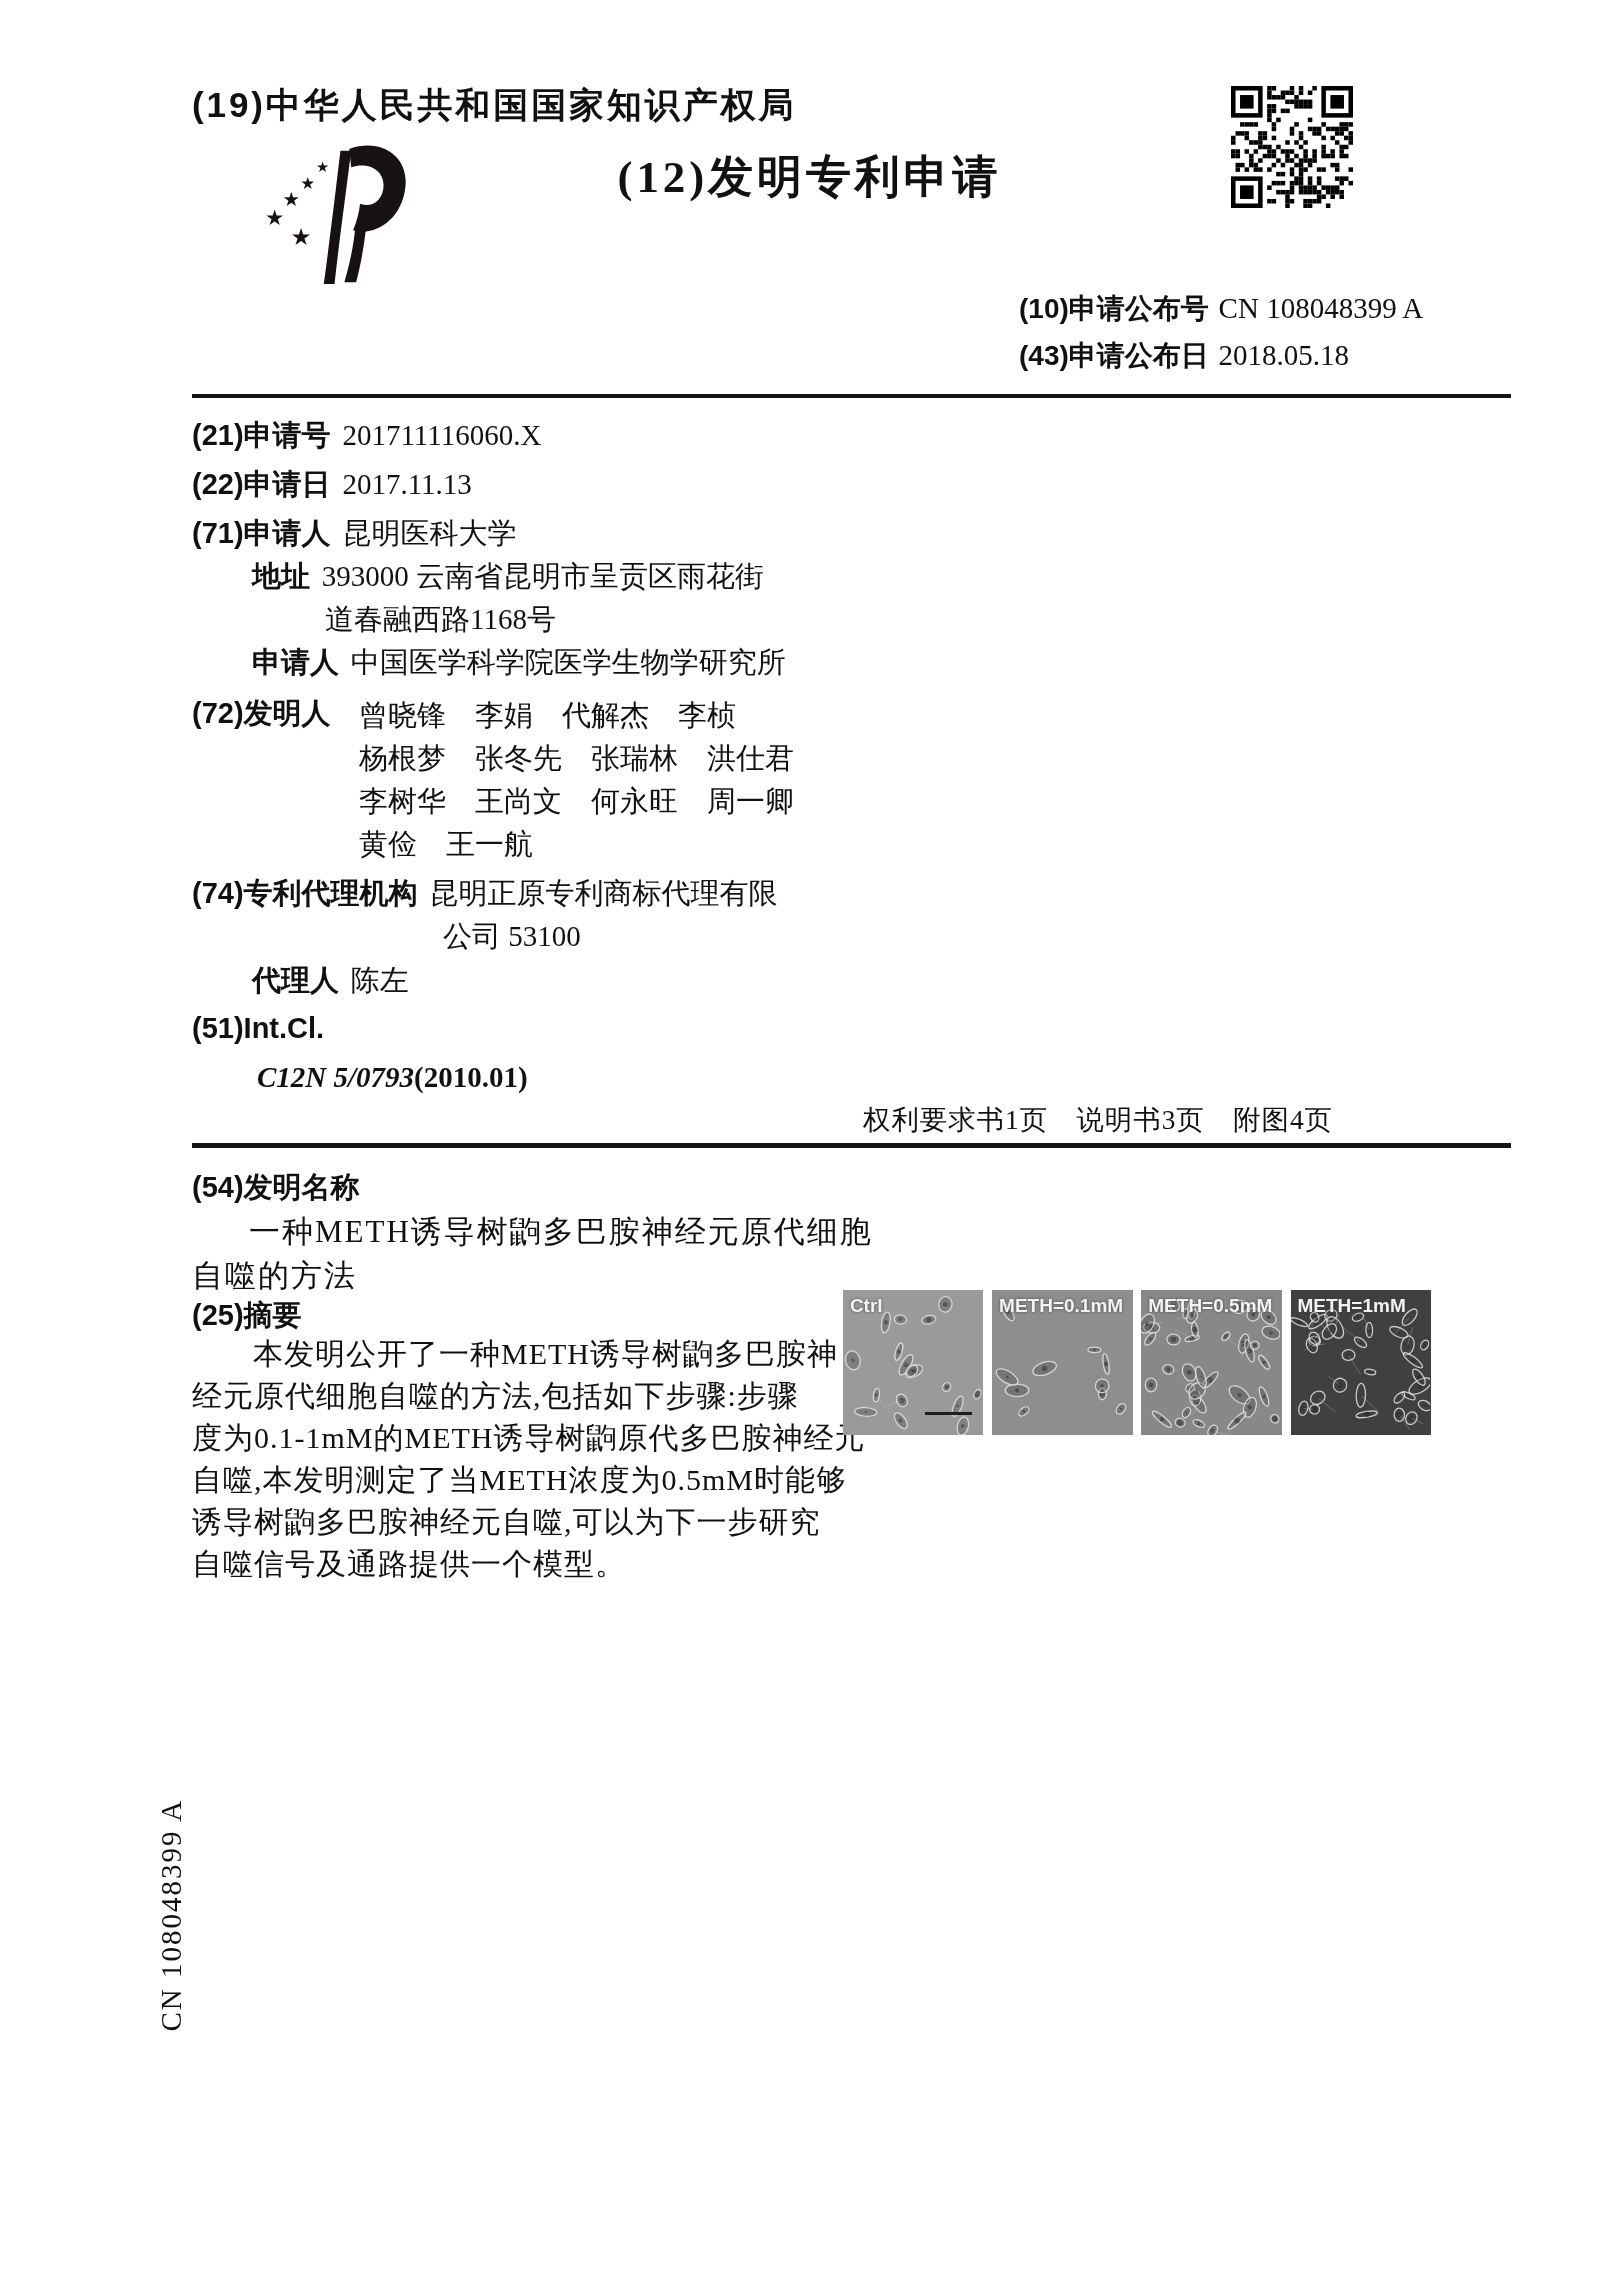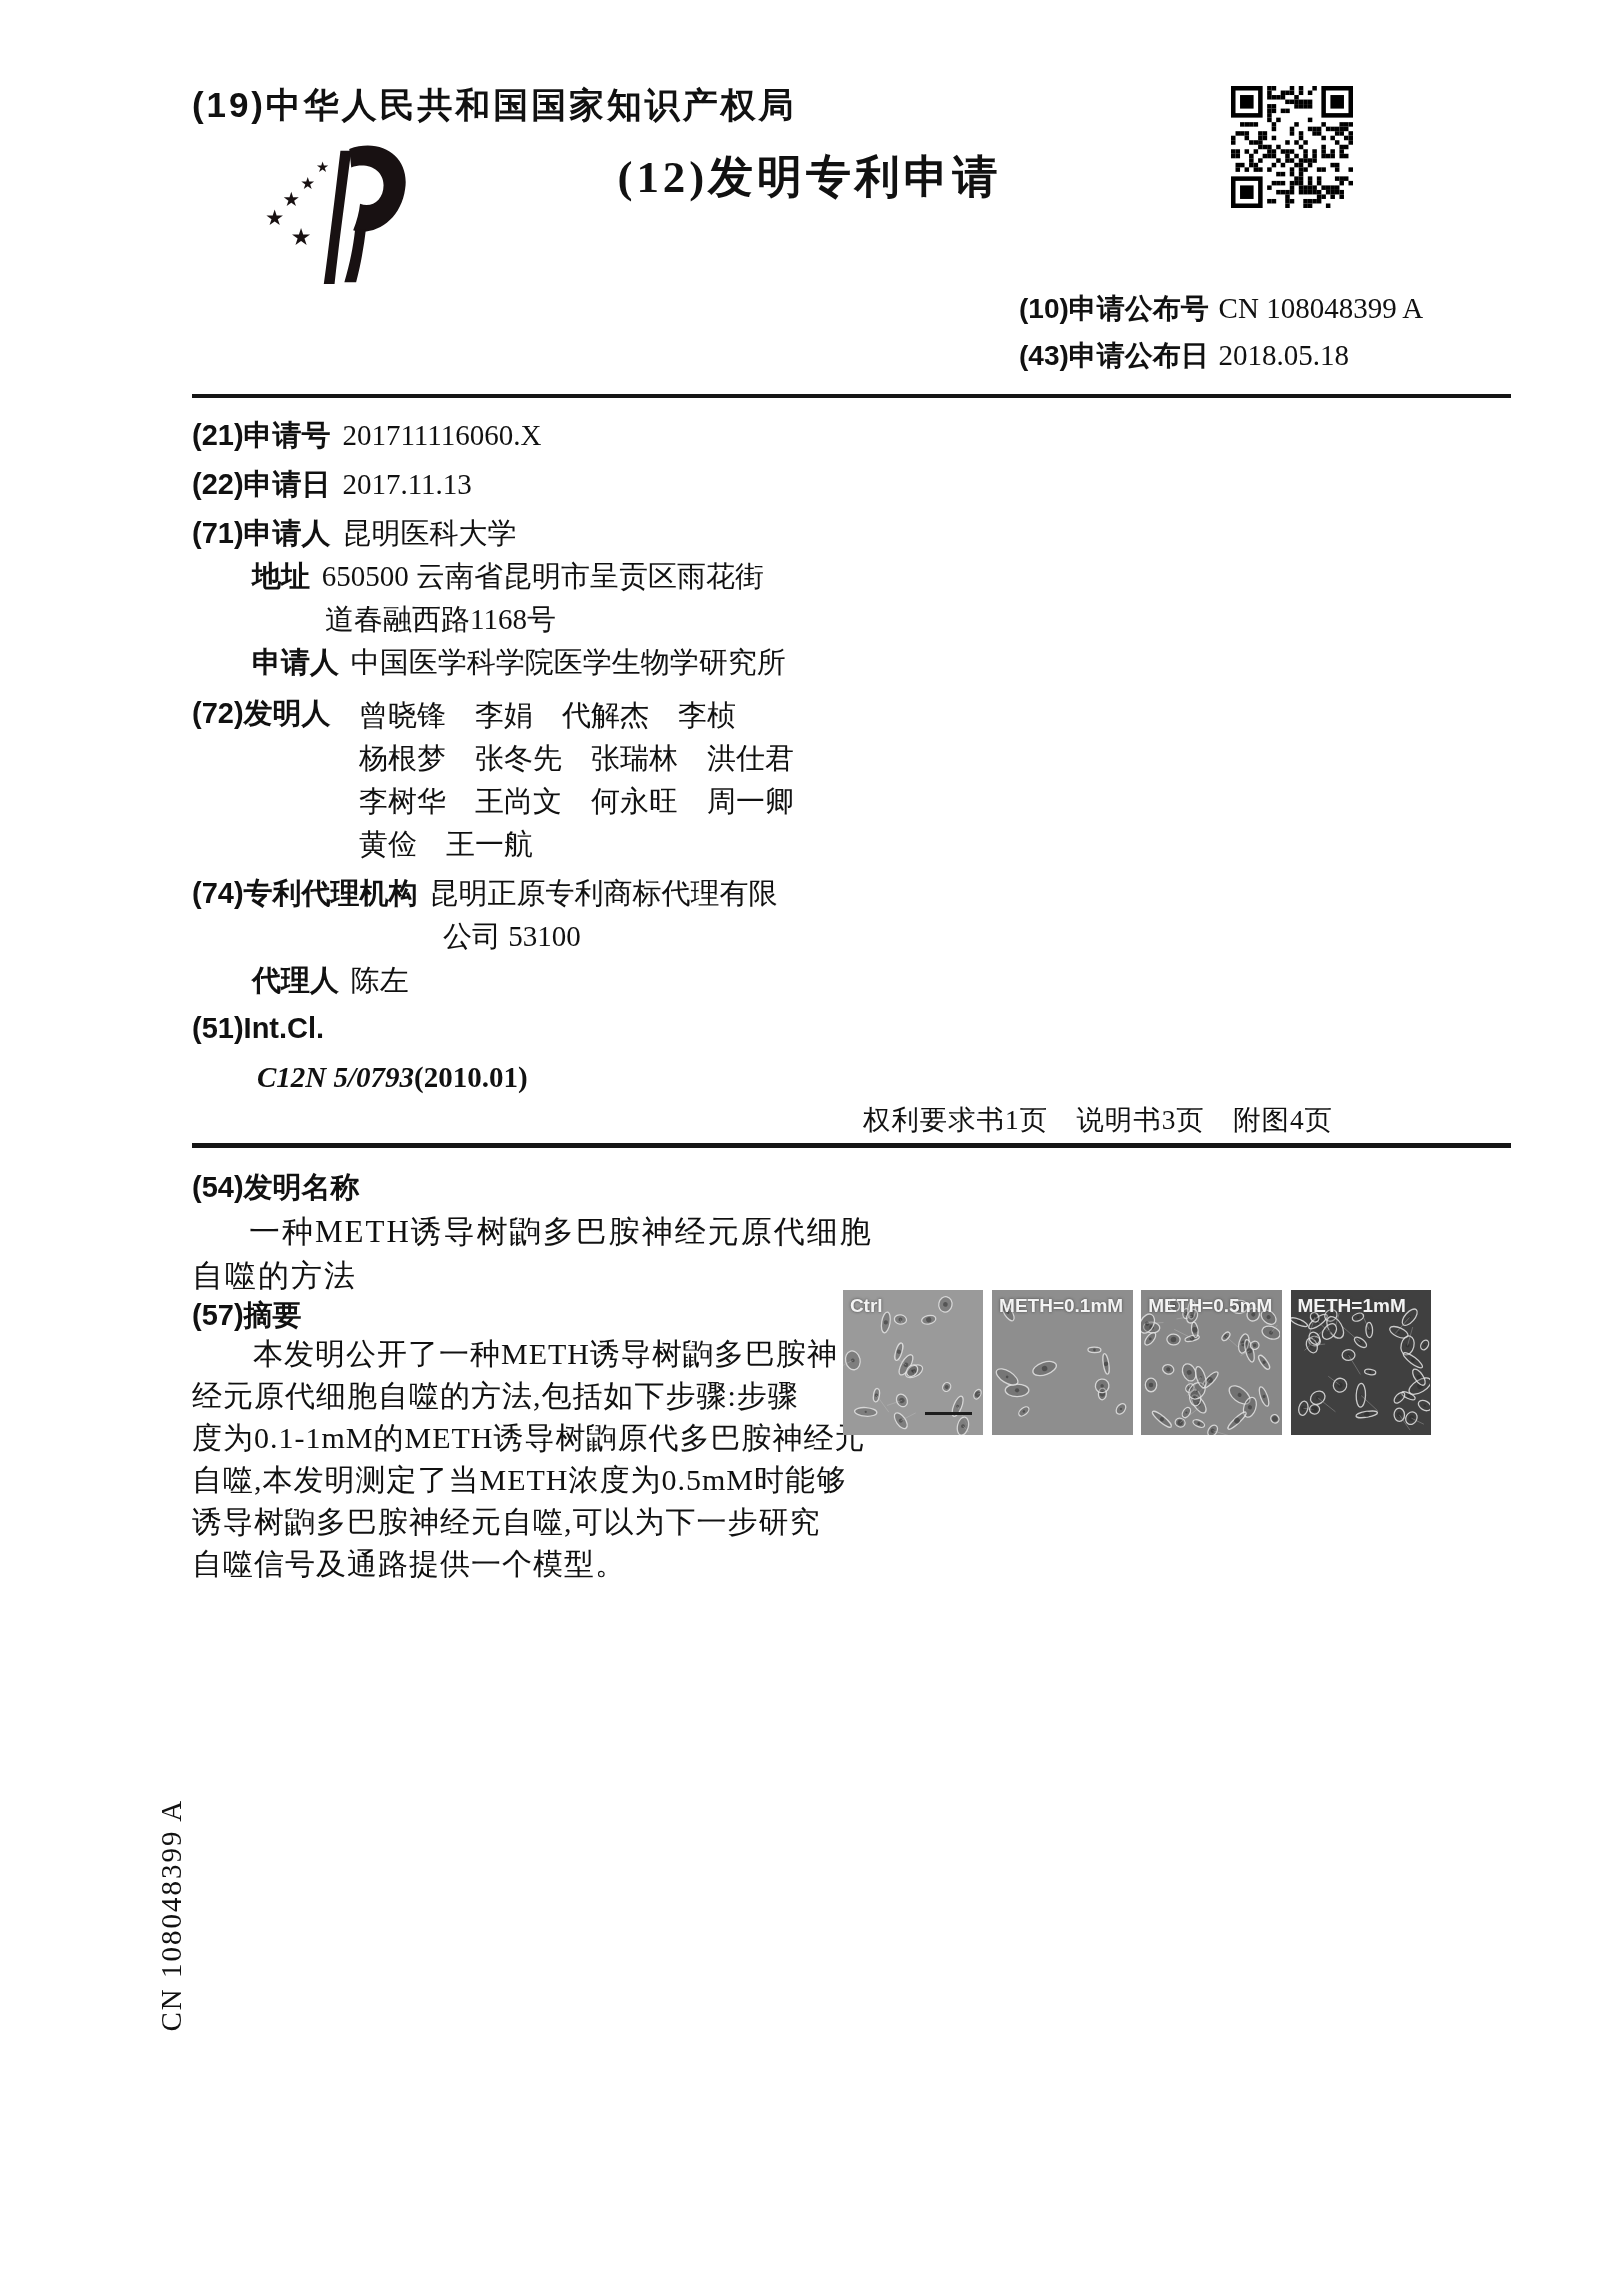--- a/index.html
+++ b/index.html
@@ -313,21 +313,21 @@
 
   <div class="abs row" style="left:192px;top:465px;">
     <span class="lbl">(22)申请日</span><span class="val">2017.11.13</span>
   </div>
 
   <div class="abs row" style="left:192px;top:514px;">
     <span class="lbl">(71)申请人</span><span class="val">昆明医科大学</span>
   </div>
 
   <div class="abs row" style="left:252px;top:557px;">
-    <span class="lbl">地址</span><span class="val">650500 云南省昆明市呈贡区雨花街</span>
+    <span class="lbl">地址</span><span class="val">393000 云南省昆明市呈贡区雨花街</span>
   </div>
   <div class="abs row" style="left:325px;top:600px;">
     <span>道春融西路1168号</span>
   </div>
 
   <div class="abs row" style="left:252px;top:643px;">
     <span class="lbl">申请人</span><span class="val">中国医学科学院医学生物学研究所</span>
   </div>
 
   <div class="abs row" style="left:192px;top:694px;">
@@ -358,21 +358,21 @@
   </div>
 
   <div class="abs pages-line">权利要求书1页　说明书3页　附图4页</div>
 
   <div class="abs rule rule2"></div>
 
   <div class="abs sec-label" style="left:192px;top:1168px;">(54)发明名称</div>
   <div class="abs title-line" style="left:249px;top:1211px;">一种METH诱导树鼩多巴胺神经元原代细胞</div>
   <div class="abs title-line" style="left:192px;top:1255px;">自噬的方法</div>
 
-  <div class="abs sec-label" style="left:192px;top:1296px;">(57)摘要</div>
+  <div class="abs sec-label" style="left:192px;top:1296px;">(25)摘要</div>
   <div class="abs abstract">
     <div>本发明公开了一种METH诱导树鼩多巴胺神</div>
     <div>经元原代细胞自噬的方法,包括如下步骤:步骤</div>
     <div>度为0.1-1mM的METH诱导树鼩原代多巴胺神经元</div>
     <div>自噬,本发明测定了当METH浓度为0.5mM时能够</div>
     <div>诱导树鼩多巴胺神经元自噬,可以为下一步研究</div>
     <div>自噬信号及通路提供一个模型。</div>
   </div>
 
   <div class="abs figure">

